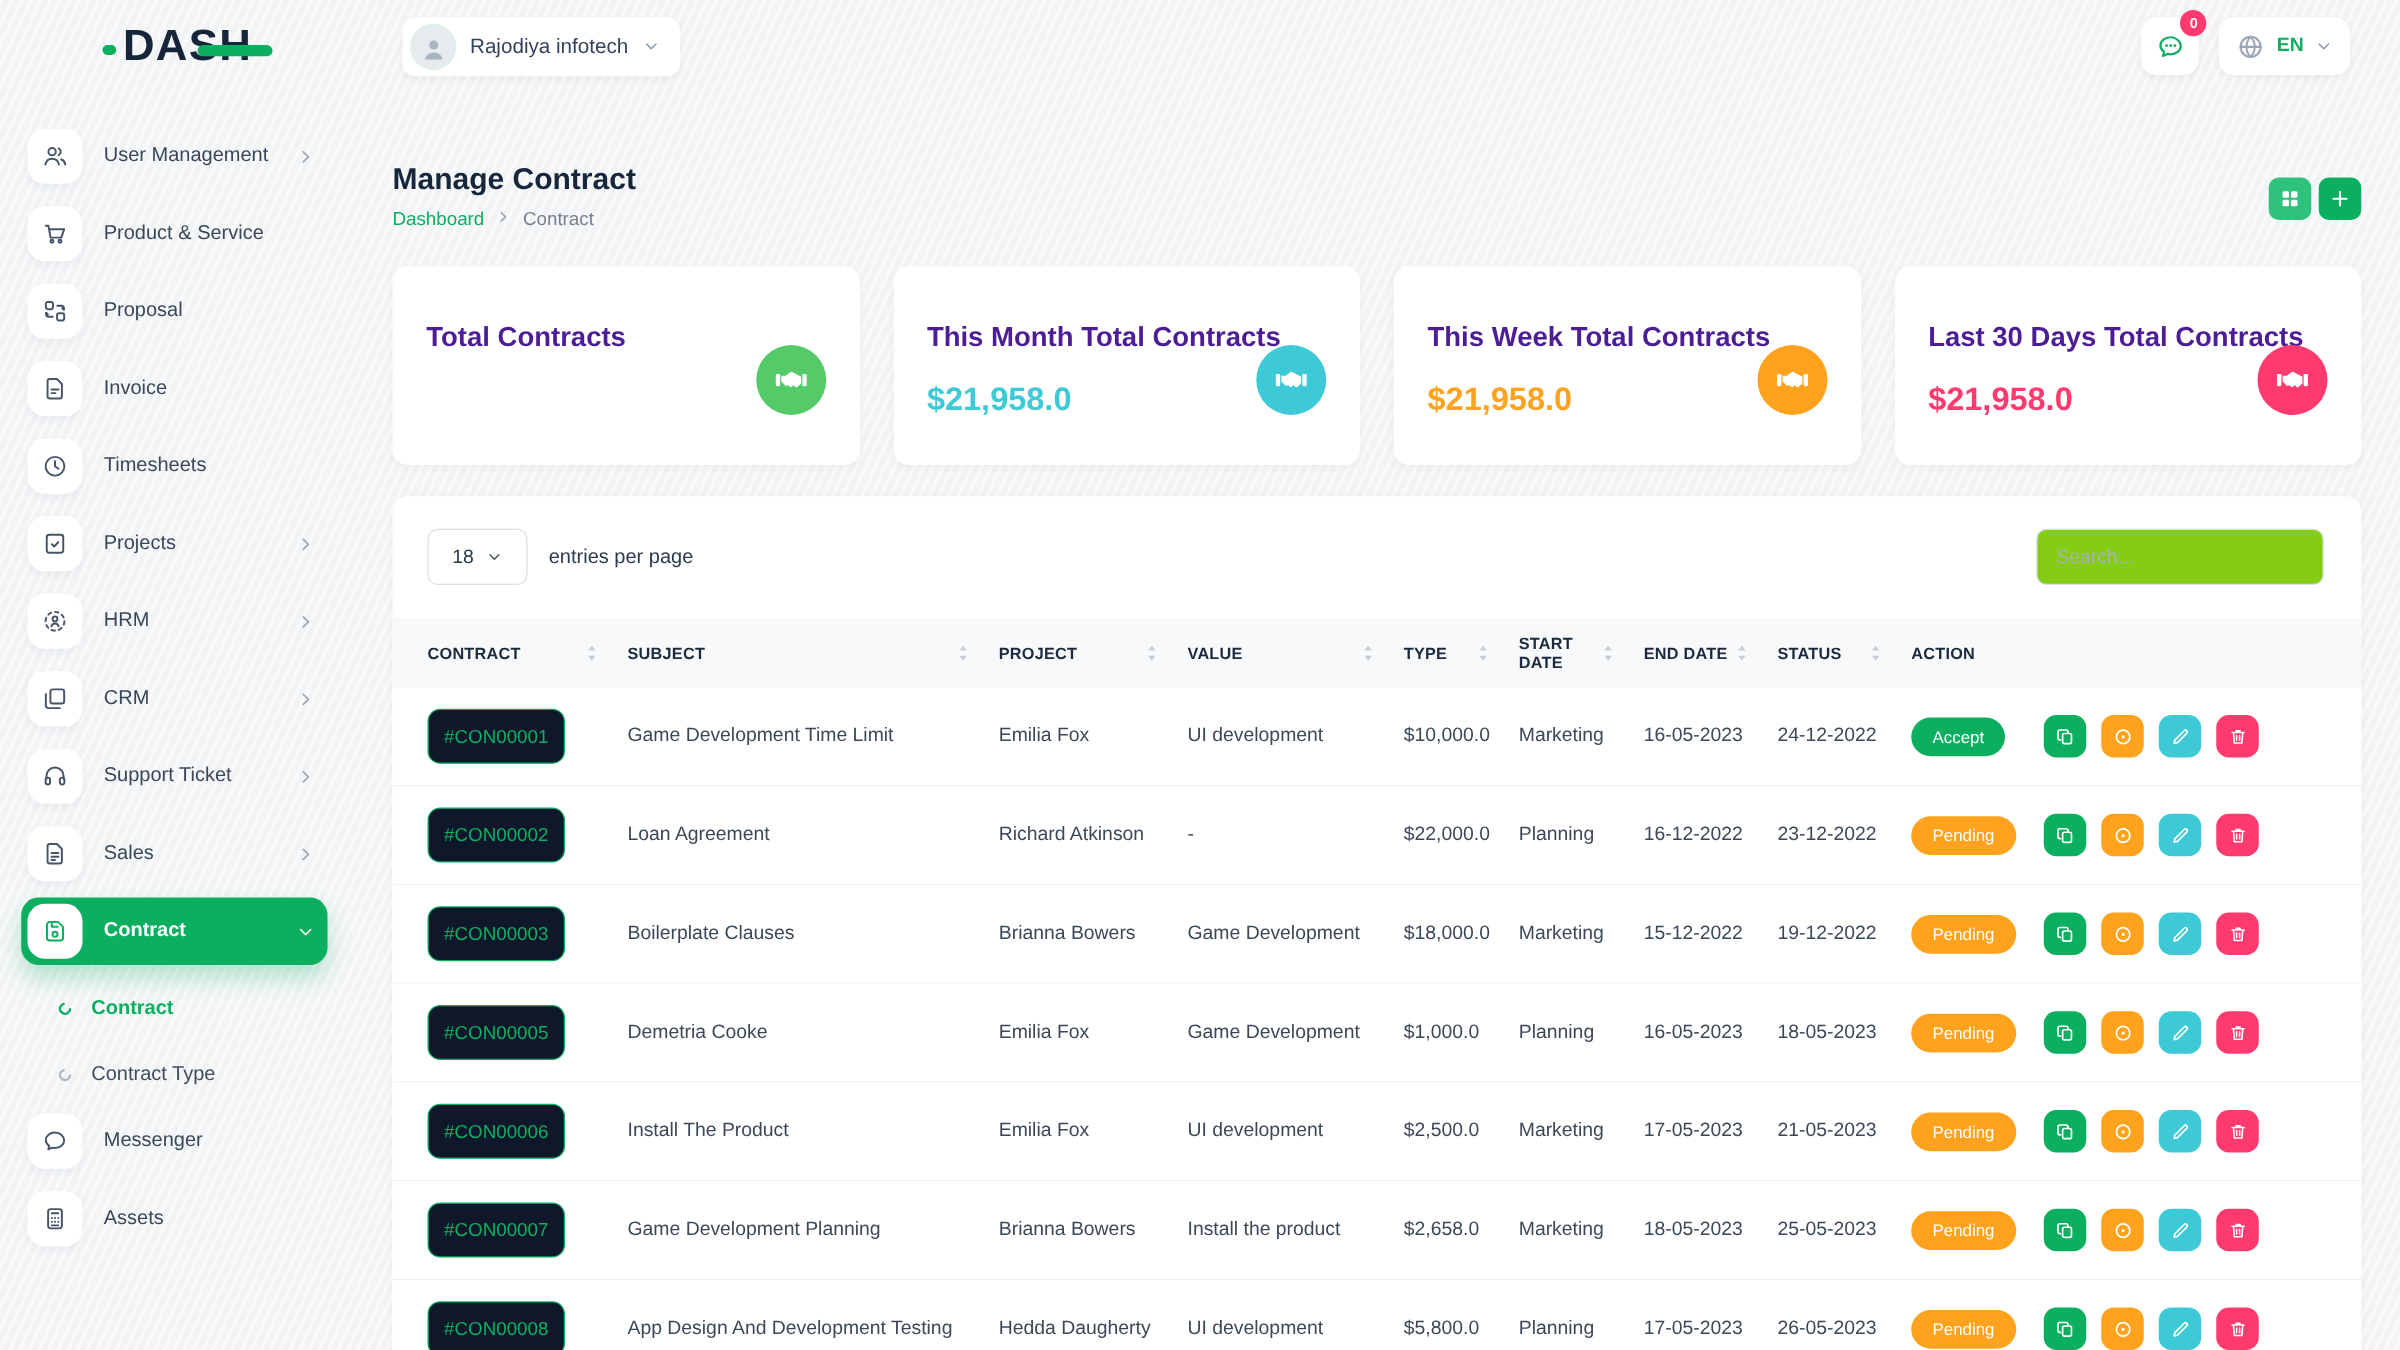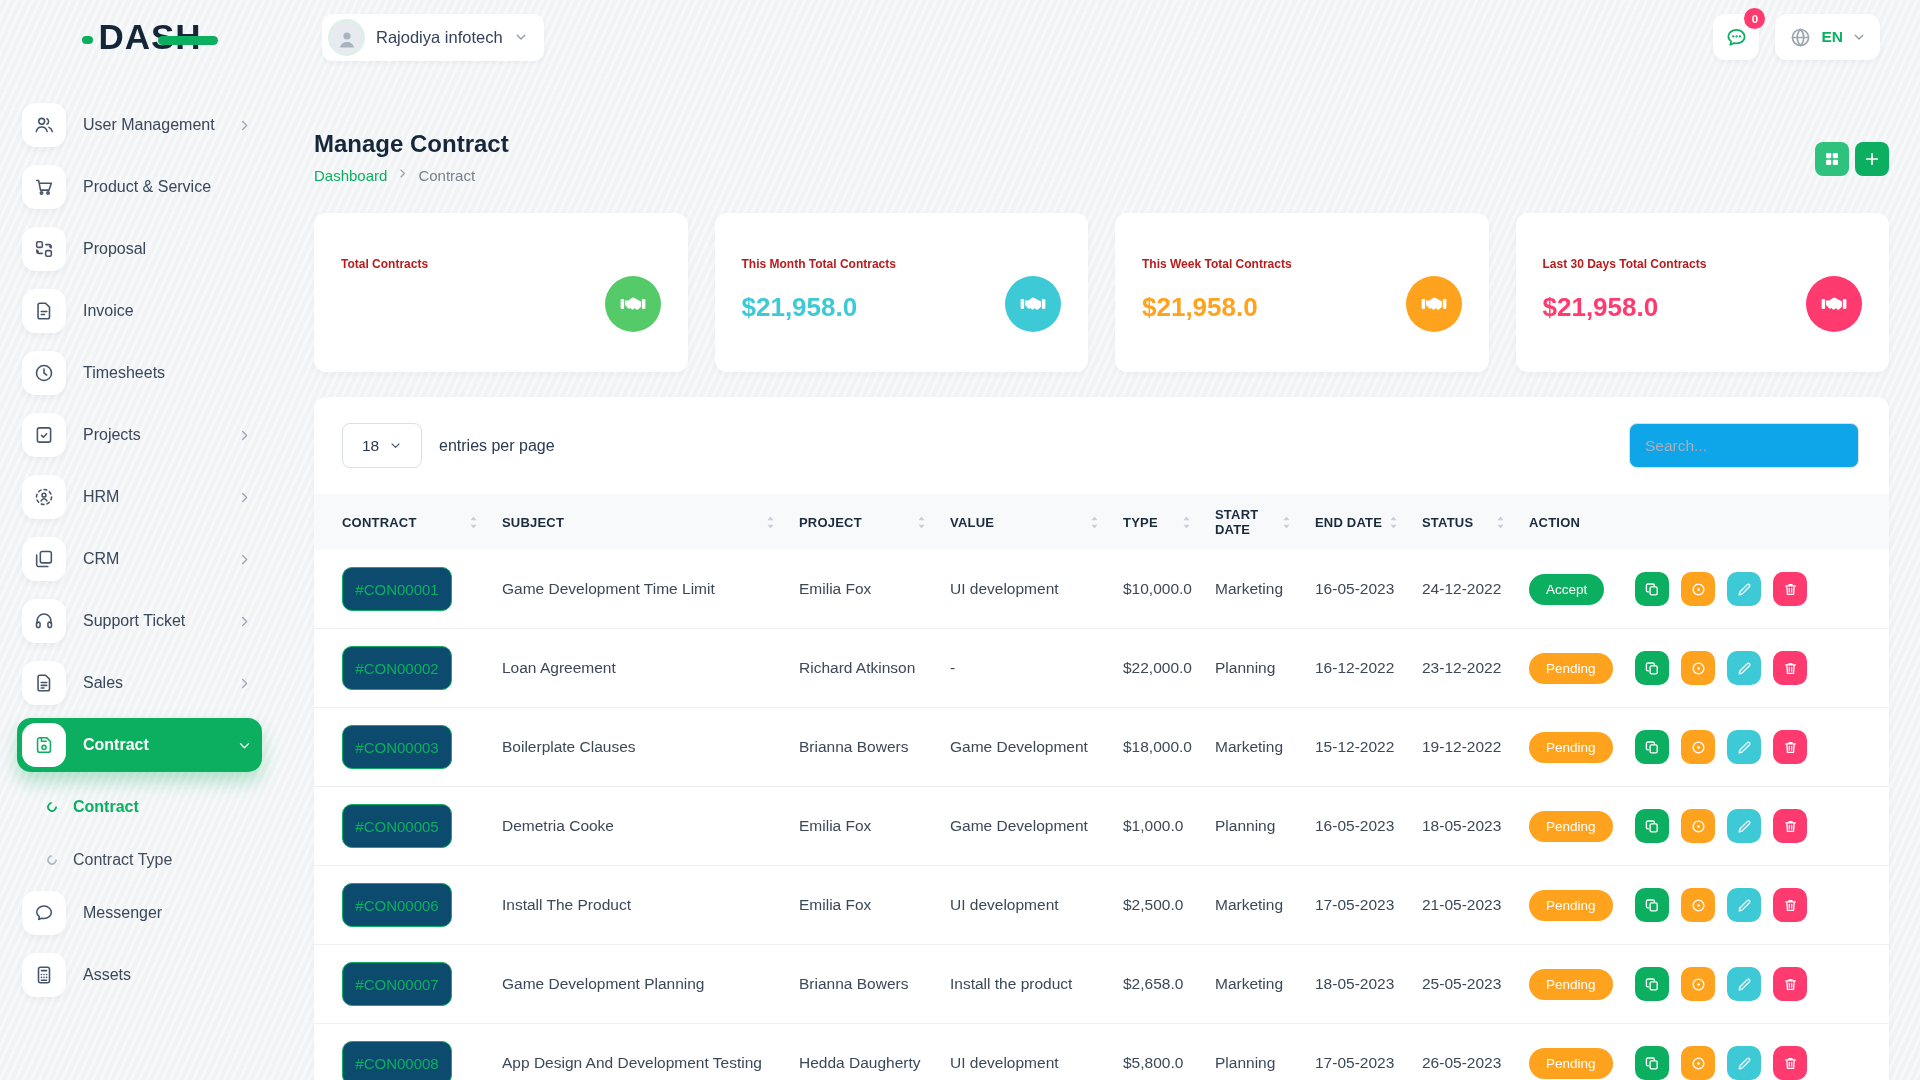--- a/index.html
+++ b/index.html
@@ -63,42 +63,42 @@
   .breadcrumb .current { color:#76818f; }
   .head-actions { margin-left:auto; display:flex; gap:6px; margin-top:12px; }
   .sq-btn { width:34px; height:34px; border-radius:8px; color:#fff; display:flex; align-items:center; justify-content:center; }
   .sq-btn svg { width:18px; height:18px; }
   .sq-btn.grid { background:#2fc27d; }
   .sq-btn.add { background:#0CAF60; }
 
   
   .stats { margin-top:29px; display:grid; grid-template-columns:repeat(4,1fr); gap:27px; }
   .stat-card { position:relative; height:159px; background:#fff; border-radius:12px; box-shadow:0 2px 8px rgba(20,35,60,.04); padding:44px 0 0 27px; }
-  .stat-label { font-size:12px; font-weight:600; color:#b91c1c; }
+  .stat-label { font-size:22px; font-weight:600; color:#4c1d95; }
   .stat-value { margin-top:21px; font-size:26px; font-weight:700; }
   .stat-circle { position:absolute; right:27px; top:63px; width:56px; height:56px; border-radius:50%; display:flex; align-items:center; justify-content:center; }
   .stat-circle svg { width:28px; height:28px; }
 
   
   .table-card { margin-top:25px; background:#fff; border-radius:12px 12px 0 0; box-shadow:0 2px 8px rgba(20,35,60,.04); padding-top:26px; height:760px; }
   .table-controls { display:flex; align-items:center; padding:0 30px 0 28px; }
   .entries-select { width:80px; height:45px; border:1px solid #d9dfe7; border-radius:8px; display:flex; align-items:center; justify-content:center; gap:10px; font-size:15.5px; color:#2b3a4e; cursor:pointer; background:#fff; }
   .entries-select svg { width:13px; height:13px; color:#444f5e; }
   .entries-label { margin-left:17px; font-size:16px; color:#2b3a4e; }
-  .search { margin-left:auto; width:230px; height:45px; border:1px solid #d9dfe7; border-radius:8px; padding:0 15px; font-size:15.5px; color:#333f52; outline:none; font-family:inherit; background:#0ea5e9; }
+  .search { margin-left:auto; width:230px; height:45px; border:1px solid #d9dfe7; border-radius:8px; padding:0 15px; font-size:15.5px; color:#333f52; outline:none; font-family:inherit; background:#84cc16; }
   .search::placeholder { color:#a7b0bc; }
 
   .t-grid { display:grid; grid-template-columns:160px 297px 151px 173px 92px 100px 107px 107px 106px 1fr; align-items:center; padding-left:28px; }
   .t-head { margin-top:26px; height:56px; background:#f8f9fb; }
   .th { display:flex; align-items:center; font-size:13px; font-weight:700; color:#1b2a3d; letter-spacing:.2px; height:100%; }
   .th .sort { margin-left:auto; margin-right:24px; color:#c7ced8; display:flex; }
   .th .sort svg { width:9px; height:15px; }
   .t-row { height:79px; border-bottom:1px solid #eef1f4; background:#fff; }
   .cell { font-size:15.5px; color:#3c4858; padding-right:10px; }
-  .con-badge { display:inline-flex; align-items:center; justify-content:center; width:110px; height:44px; border:1px solid #0CAF60; border-radius:10px; color:#0CAF60; font-size:15px; background:#0c4a6e; cursor:pointer; }
+  .con-badge { display:inline-flex; align-items:center; justify-content:center; width:110px; height:44px; border:1px solid #0CAF60; border-radius:10px; color:#0CAF60; font-size:15px; background:#0f172a; cursor:pointer; }
   .pill { display:inline-flex; align-items:center; justify-content:center; height:31px; padding:0 17px; border-radius:16px; color:#fff; font-size:13.5px; }
   .actions { display:flex; gap:12px; }
   .act-btn { width:34px; height:34px; border-radius:10px; color:#fff; display:flex; align-items:center; justify-content:center; }
   .act-btn svg { width:17px; height:17px; }
 </style>
 </head>
 <body>
 
 <header class="topbar">
   <div class="logo-wrap">

